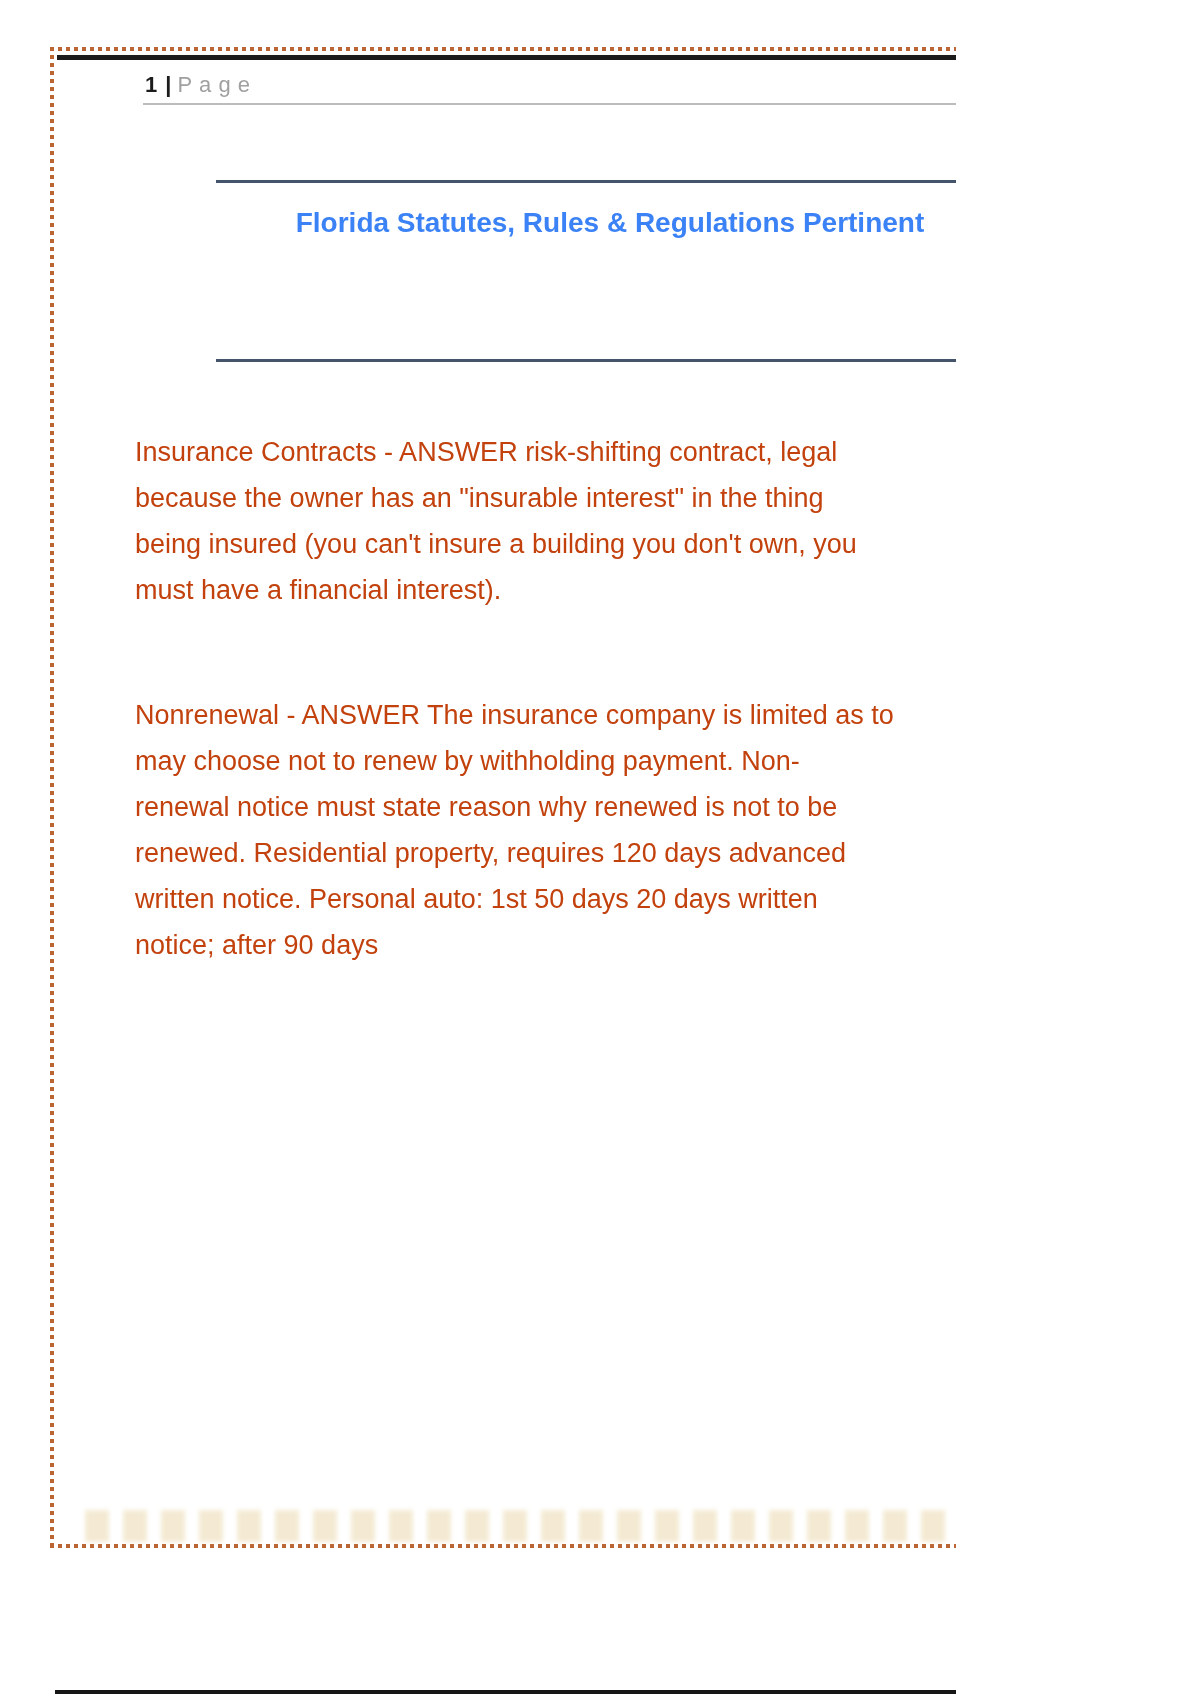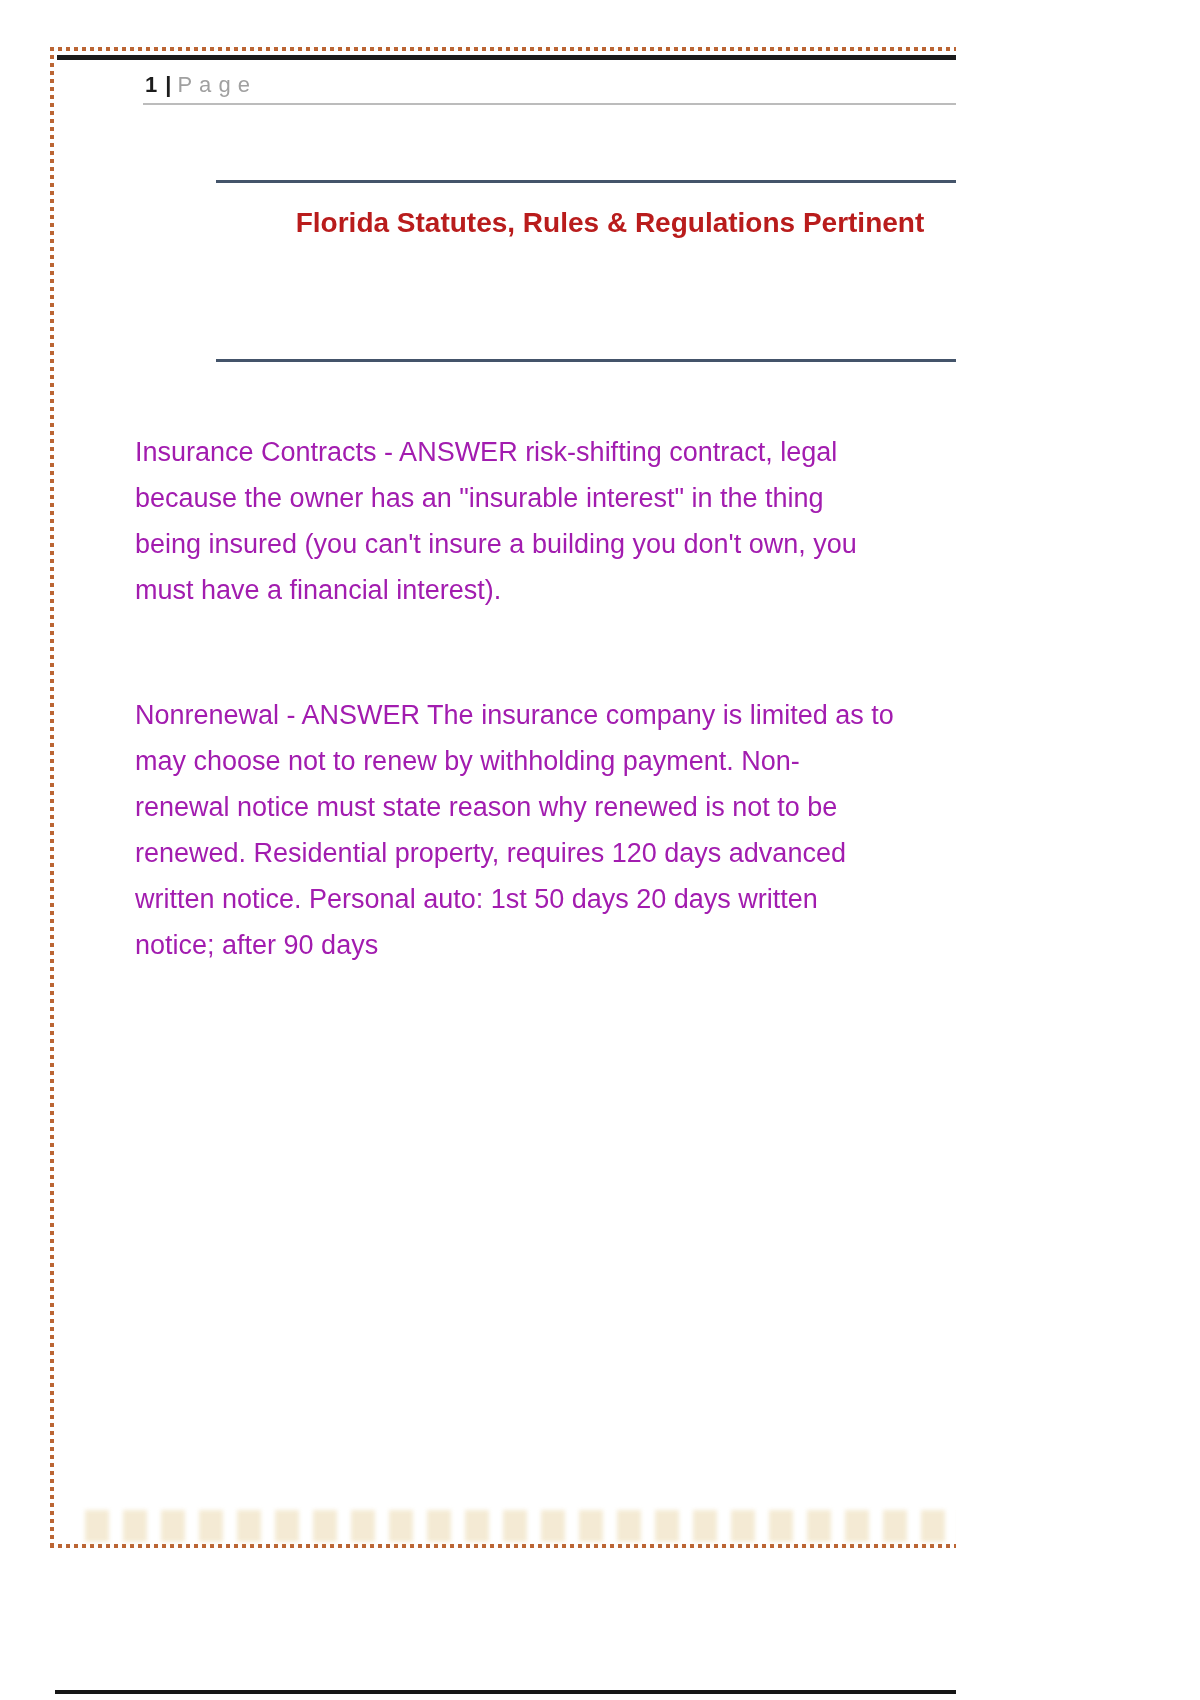--- a/index.html
+++ b/index.html
@@ -34,26 +34,26 @@
   .pg-sep { font-weight: bold; color: #1c1c1c; margin: 0 6px 0 8px; }
   .pg-word { color: #a0a0a0; letter-spacing: 0.32em; }
   .header-rule { position: absolute; left: 143px; top: 103px; width: 950px; height: 2px; background: #bcbcbc; }
 
   
   .title-rule { position: absolute; left: 216px; width: 788px; height: 3px; background: #44546a; }
   .title-rule.rt { top: 180px; }
   .title-rule.rb { top: 359px; }
   .title {
     position: absolute; left: 216px; top: 201px; width: 788px;
-    text-align: center; color: #b91c1c; font-weight: bold; font-size: 28px;
+    text-align: center; color: #3b82f6; font-weight: bold; font-size: 28px;
   }
   .title-line { line-height: 44px; white-space: nowrap; }
 
   
-  .body-text { position: absolute; left: 135px; top: 429px; width: 940px; font-size: 27px; color: #a21caf; }
+  .body-text { position: absolute; left: 135px; top: 429px; width: 940px; font-size: 27px; color: #c2410c; }
   .para { margin: 0 0 79px 0; }
   .para-line { line-height: 46px; white-space: nowrap; }
 
   
   .watermark {
     position: absolute; left: 85px; top: 1510px; width: 1048px; height: 32px;
     background: repeating-linear-gradient(90deg, rgba(232,210,160,0.45) 0 24px, rgba(255,255,255,0) 24px 38px);
     filter: blur(2px);
   }
 

